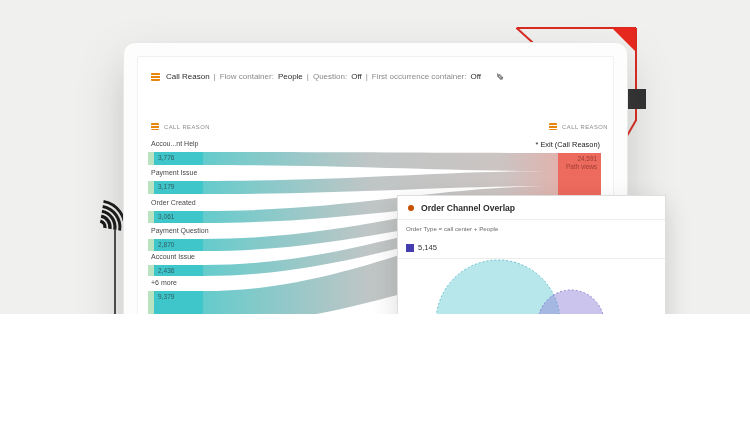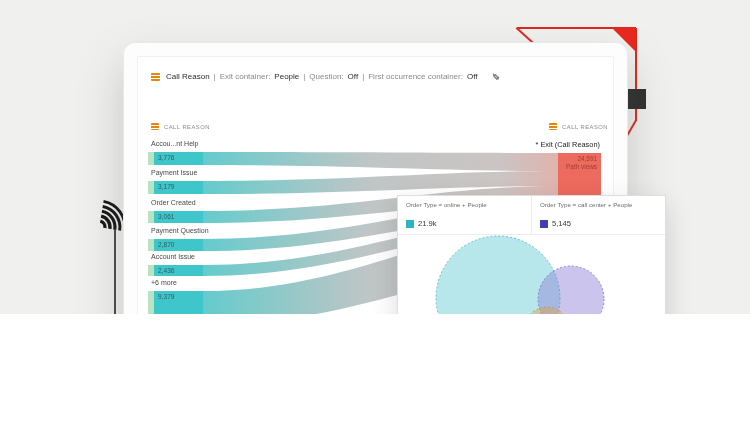--- a/index.html
+++ b/index.html
@@ -92,21 +92,21 @@
   <div class="gray-line" style="left:114px;top:337px;width:19px;height:1.5px;"></div>
 
   <div class="screen">
     <div class="screen-inner"></div>
   </div>
 
   <div class="toolbar">
     <span class="dim-icon"></span>
     <span class="dark">Call Reason</span>
     <span>|</span>
-    <span>Exit container:</span>
+    <span>Flow container:</span>
     <span class="bold">People</span>
     <span>|</span>
     <span>Question:</span>
     <span class="bold">Off</span>
     <span>|</span>
     <span>First occurrence container:</span>
     <span class="bold">Off</span>
     <span class="pencil">✎</span>
   </div>
 
@@ -186,28 +186,25 @@
           <span class="val">9,379</span>
         </span>
       </div>
     </div>
 
   <div class="base">
     <div class="base-notch"></div>
   </div>
 
   <div class="card">
+    <div class="card-title-row">
+      <span class="card-dot"></span>
+      <span class="card-title">Order Channel Overlap</span>
+    </div>
     <div class="legend" id="venn-legend">
-        <div class="legend-col">
-          <div class="legend-label">Order Type = online + People</div>
-          <div class="legend-value">
-            <span class="legend-swatch" style="background: rgb(46, 180, 191);"></span>
-            <span class="legend-num">21.9k</span>
-          </div>
-        </div>
         <div class="legend-col">
           <div class="legend-label">Order Type = call center + People</div>
           <div class="legend-value">
             <span class="legend-swatch" style="background: rgb(69, 60, 175);"></span>
             <span class="legend-num">5,145</span>
           </div>
         </div>
       </div>
     <svg id="venn-svg" width="265" height="136" viewBox="0 0 265 136">
         <circle cx="100" cy="63" r="62" fill="#7ed4da" fill-opacity="0.55" stroke="#45b4c2" stroke-width="0.8" stroke-dasharray="2 2"></circle>

